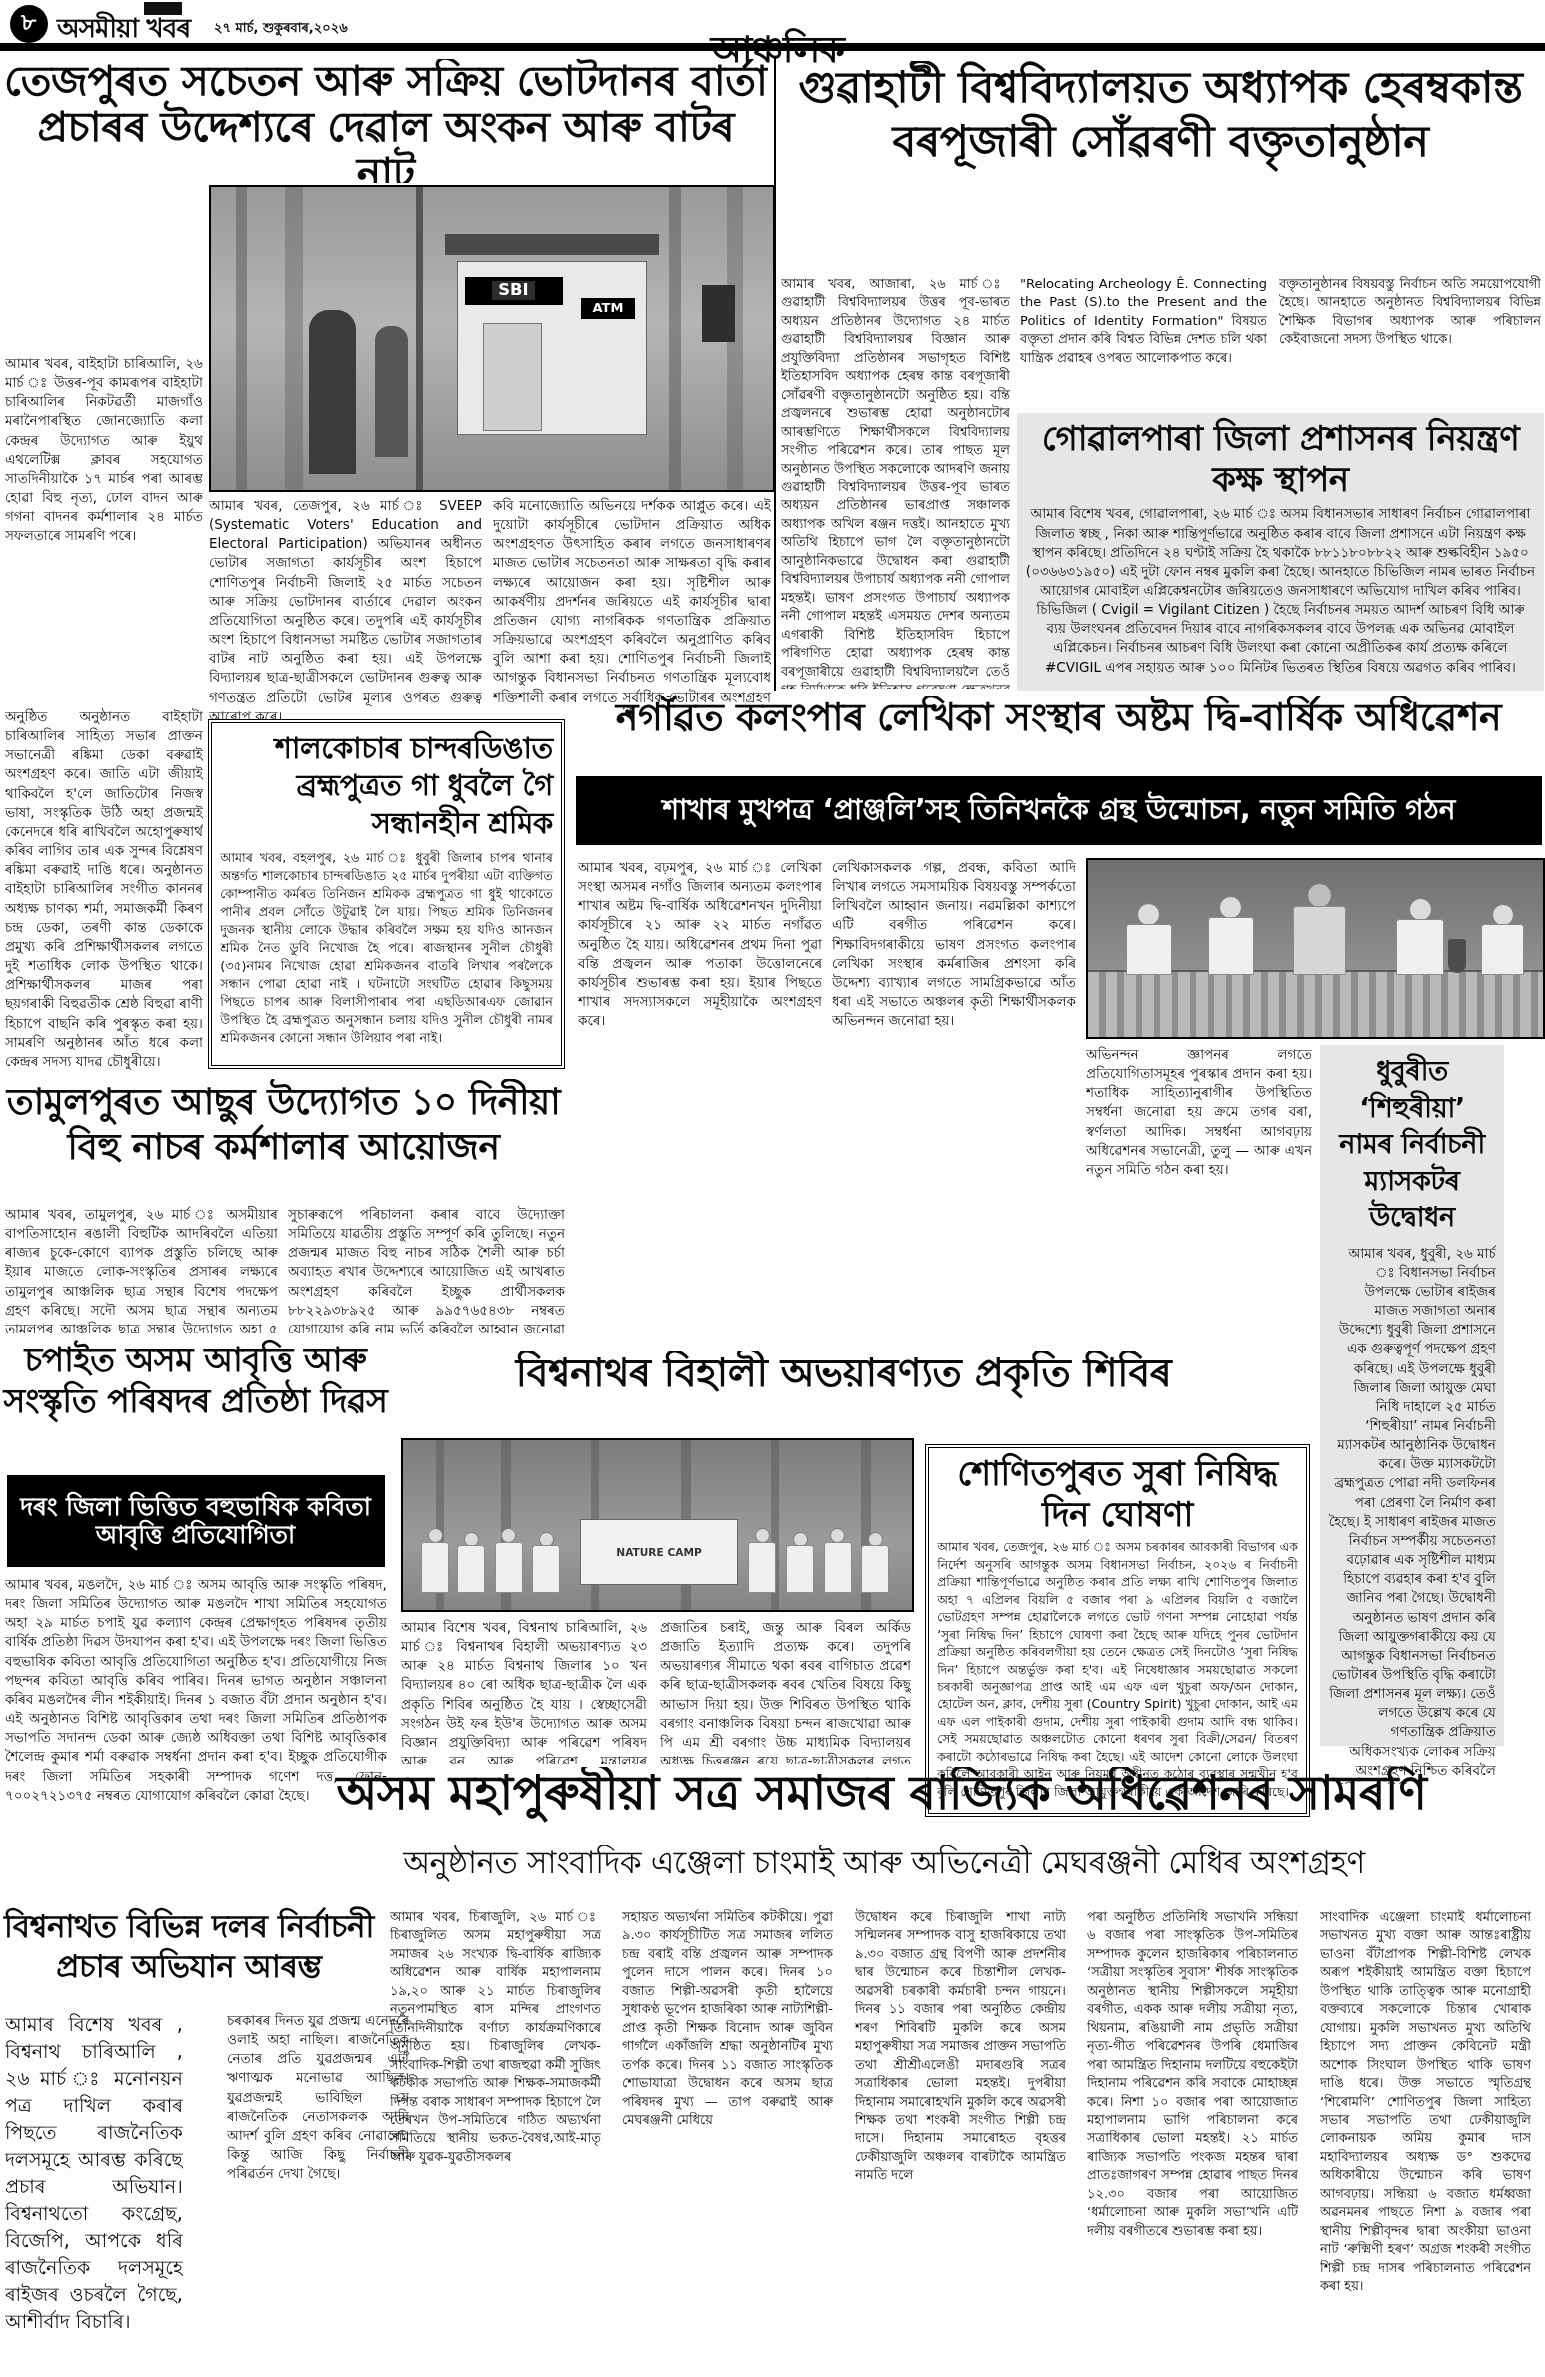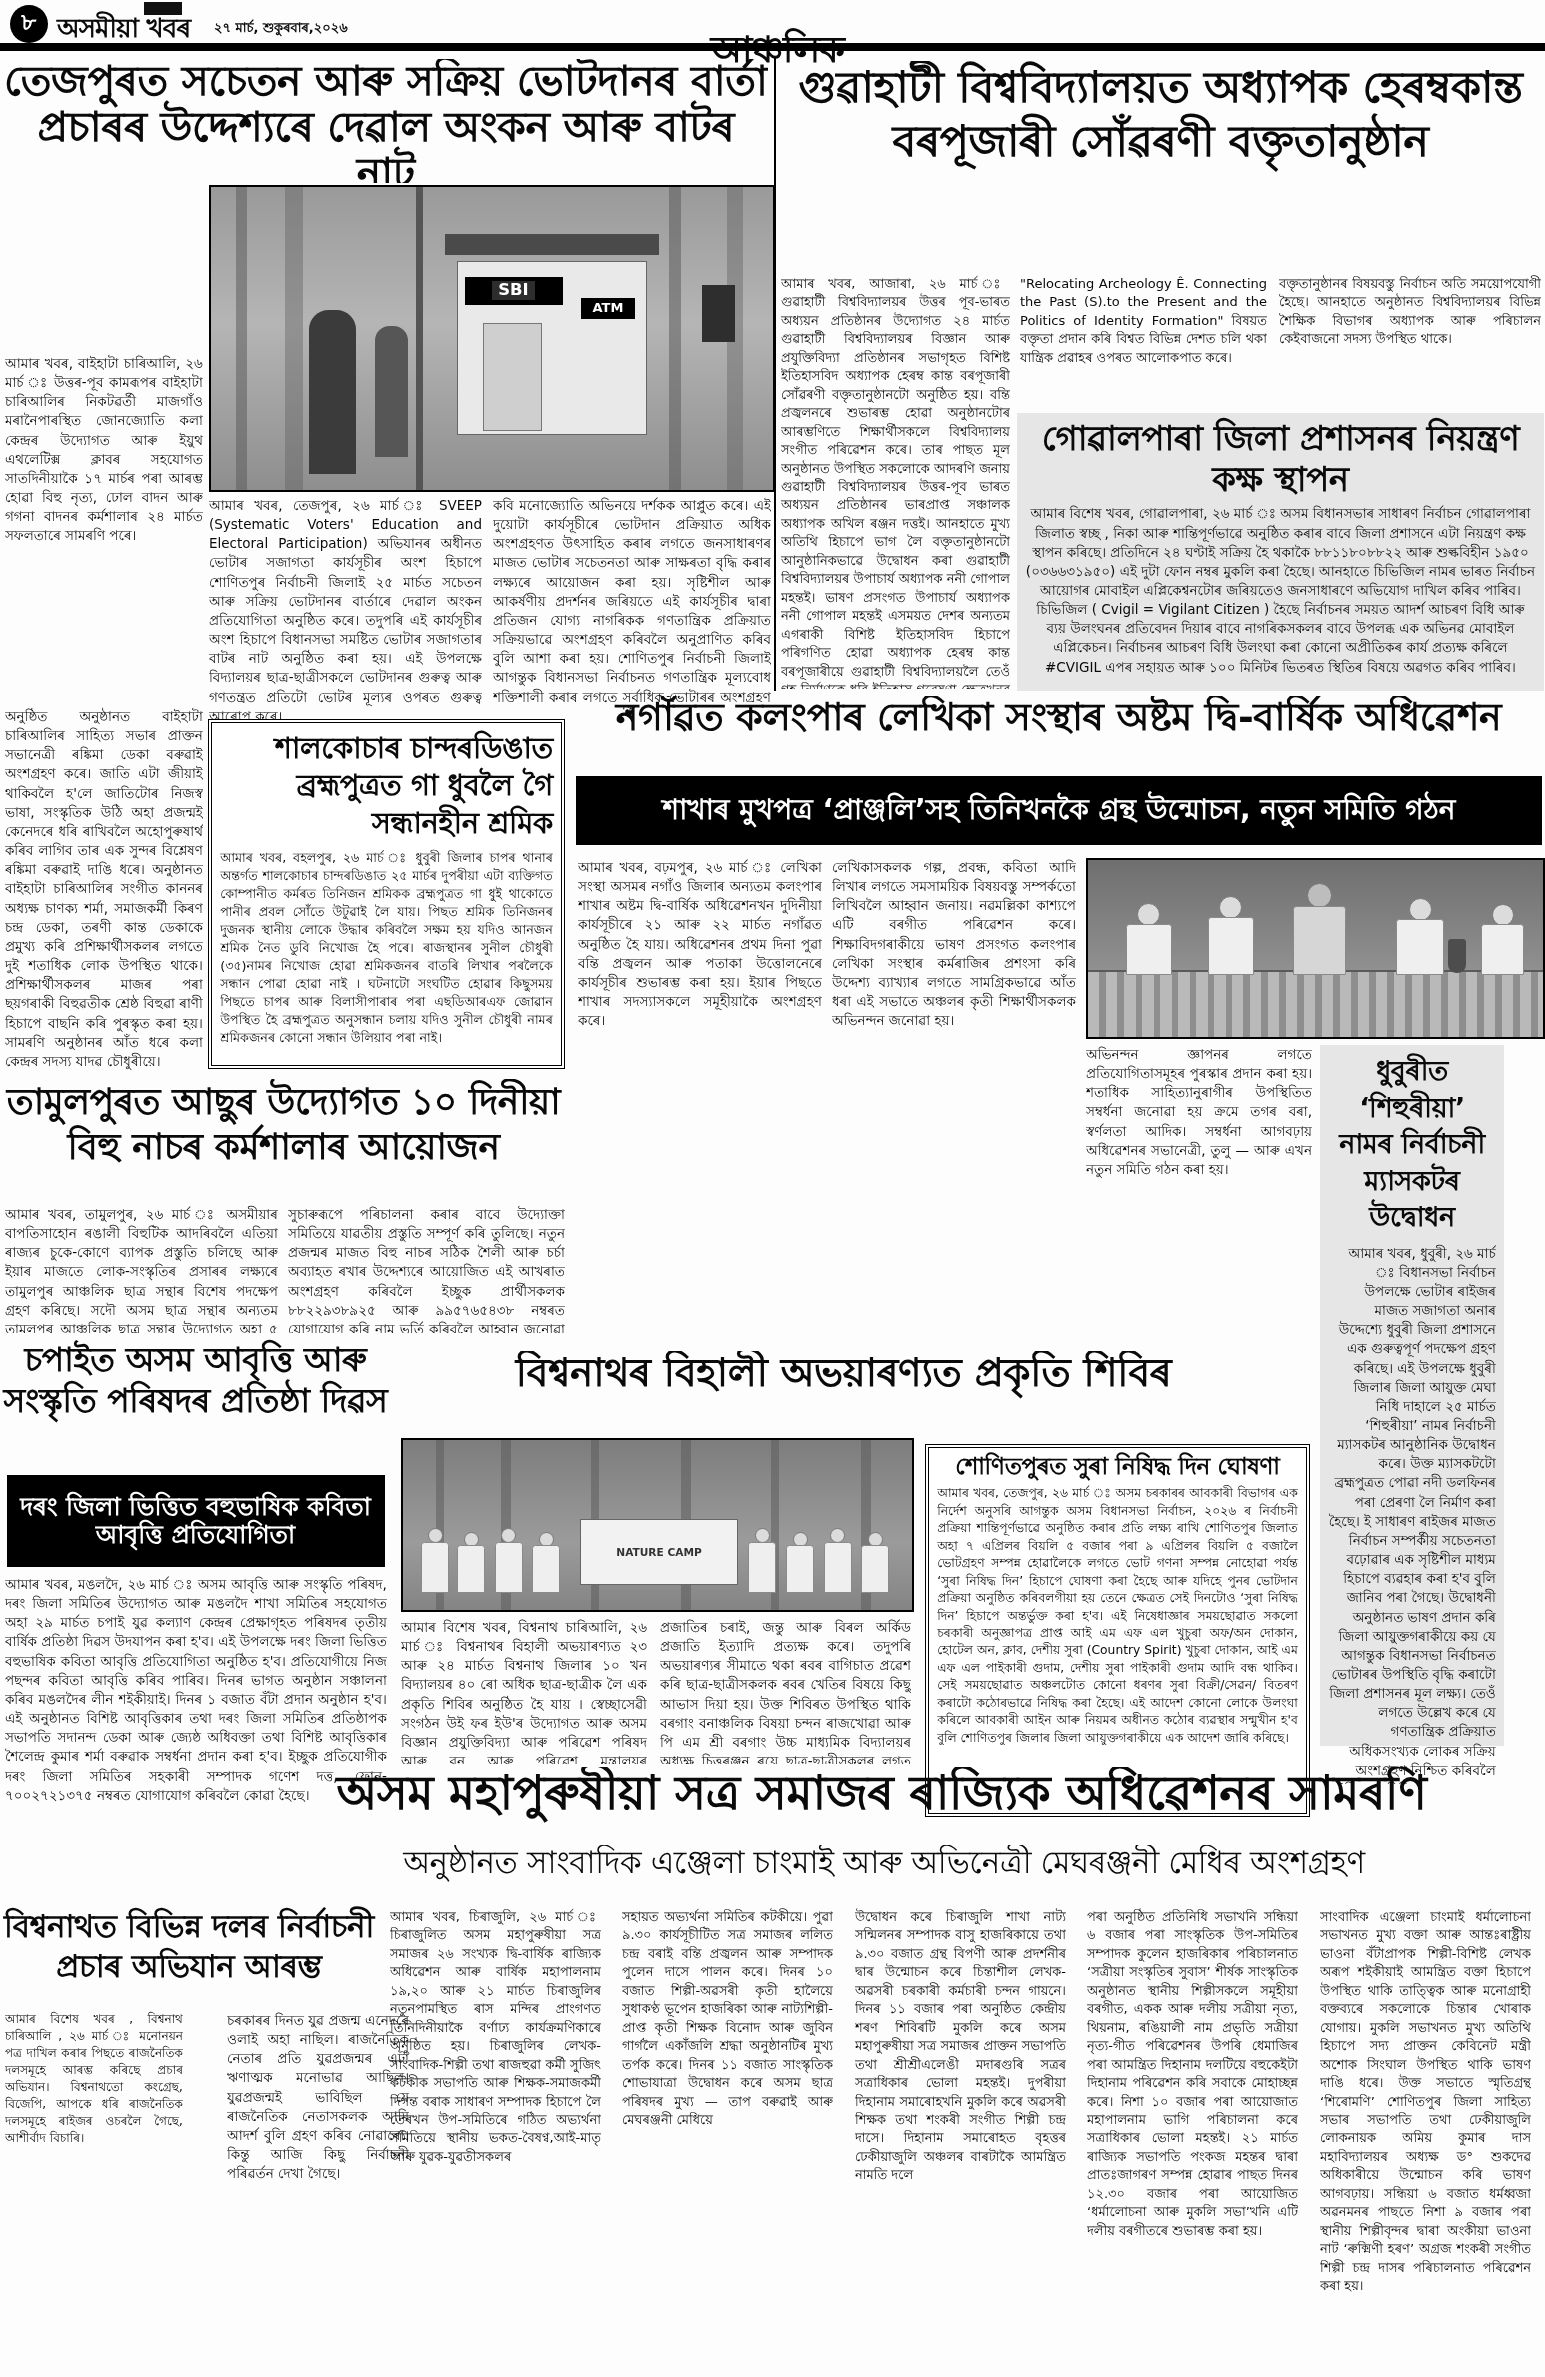--- a/index.html
+++ b/index.html
@@ -151,31 +151,31 @@
     <div class="head" style="left:427px;top:88px;width:13px;height:13px;"></div>
     <div class="shirt" style="left:421px;top:102px;width:26px;height:49px;"></div>
     <div class="head" style="left:465px;top:92px;width:13px;height:13px;"></div>
     <div class="shirt" style="left:458px;top:105px;width:26px;height:46px;"></div>
   </div>
 
   <div class="abs body-txt" style="left:401px;top:1618px;width:246px;height:146px;font-size:13.5px;">আমাৰ বিশেষ খবৰ, বিশ্বনাথ চাৰিআলি, ২৬ মার্চ ঃ বিশ্বনাথৰ বিহালী অভয়াৰণ্যত ২৩ আৰু ২৪ মার্চত বিশ্বনাথ জিলাৰ ১০ খন বিদ্যালয়ৰ ৪০ ৰো অধিক ছাত্ৰ-ছাত্ৰীক লৈ এক প্ৰকৃতি শিবিৰ অনুষ্ঠিত হৈ যায় । স্বেচ্ছাসেৱী সংগঠন উই ফৰ ইউ'ৰ উদ্যোগত আৰু অসম বিজ্ঞান প্ৰযুক্তিবিদ্যা আৰু পৰিৱেশ পৰিষদ আৰু বন আৰু পৰিৱেশ মন্ত্ৰালয়ৰ সহযোগতপৰিৱেশ শিক্ষা আঁচনিৰ অধীনত অনুষ্ঠিত উক্ত প্ৰকৃতি শিবিৰত ছাত্ৰ-ছাত্ৰীসকলে বন বিভাগৰ তত্ত্বাৱধানত বিহালী অভয়াৰণ্যত প্ৰৱেশ কৰি বিভিন্ন</div>
   <div class="abs body-txt" style="left:660px;top:1618px;width:251px;height:146px;font-size:13.5px;">প্ৰজাতিৰ চৰাই, জন্তু আৰু বিৰল অৰ্কিড প্ৰজাতি ইত্যাদি প্ৰত্যক্ষ কৰে। তদুপৰি অভয়াৰণ্যৰ সীমাতে থকা ৰবৰ বাগিচাত প্ৰৱেশ কৰি ছাত্ৰ-ছাত্ৰীসকলক ৰবৰ খেতিৰ বিষয়ে কিছু আভাস দিয়া হয়। উক্ত শিবিৰত উপস্থিত থাকি বৰগাং বনাঞ্চলিক বিষয়া চন্দন ৰাজখোৱা আৰু পি এম শ্ৰী বৰগাং উচ্চ মাধ্যমিক বিদ্যালয়ৰ অধ্যক্ষ চিত্তৰঞ্জন ৰয়ে ছাত্ৰ-ছাত্ৰীসকলৰ লগত মত-বিনিময় কৰে। ছাত্ৰ-ছাত্ৰীসকলৰ মাজত বনাপ্ৰাণী আৰু পৰিৱেশ বিষয়ক কুইজ অনুষ্ঠিত কৰে বিশ্বজিৎ বৰাই ।</div>
 
   <div class="abs dframe" style="left:925px;top:1444px;width:385px;height:373px;padding:4.9px 8.2px;box-sizing:border-box;">
-    <div class="hl" style="font-size:23px;line-height:1.2;">শোণিতপুৰত সুৰা নিষিদ্ধ দিন ঘোষণা</div>
+    <div class="hl" style="font-size:34px;line-height:1.2;">শোণিতপুৰত সুৰা নিষিদ্ধ দিন ঘোষণা</div>
     <div class="body-txt" style="margin-top:4.9px;font-size:12.3px;height:260px;">আমাৰ খবৰ, তেজপুৰ, ২৬ মার্চ ঃ অসম চৰকাৰৰ আবকাৰী বিভাগৰ এক নিৰ্দেশ অনুসৰি আগন্তুক অসম বিধানসভা নিৰ্বাচন, ২০২৬ ৰ নিৰ্বাচনী প্ৰক্ৰিয়া শান্তিপূৰ্ণভাৱে অনুষ্ঠিত কৰাৰ প্ৰতি লক্ষ্য ৰাখি শোণিতপুৰ জিলাত অহা ৭ এপ্ৰিলৰ বিয়লি ৫ বজাৰ পৰা ৯ এপ্ৰিলৰ বিয়লি ৫ বজালৈ ভোটগ্ৰহণ সম্পন্ন হোৱালৈকে লগতে ভোট গণনা সম্পন্ন নোহোৱা পৰ্যন্ত ‘সুৰা নিষিদ্ধ দিন’ হিচাপে ঘোষণা কৰা হৈছে আৰু যদিহে পুনৰ ভোটদান প্ৰক্ৰিয়া অনুষ্ঠিত কৰিবলগীয়া হয় তেনে ক্ষেত্ৰত সেই দিনটোও ‘সুৰা নিষিদ্ধ দিন’ হিচাপে অন্তৰ্ভুক্ত কৰা হ'ব। এই নিষেধাজ্ঞাৰ সময়ছোৱাত সকলো চৰকাৰী অনুজ্ঞাপত্ৰ প্ৰাপ্ত আই এম এফ এল খুচুৰা অফ/অন দোকান, হোটেল অন, ক্লাব, দেশীয় সুৰা (Country Spirit) খুচুৰা দোকান, আই এম এফ এল পাইকাৰী গুদাম, দেশীয় সুৰা পাইকাৰী গুদাম আদি বন্ধ থাকিব। সেই সময়ছোৱাত অঞ্চলটোত কোনো ধৰণৰ সুৰা বিক্ৰী/সেৱন/ বিতৰণ কৰাটো কঠোৰভাৱে নিষিদ্ধ কৰা হৈছে। এই আদেশ কোনো লোকে উলংঘা কৰিলে আবকাৰী আইন আৰু নিয়মৰ অধীনত কঠোৰ ব্যৱস্থাৰ সন্মুখীন হ'ব বুলি শোণিতপুৰ জিলাৰ জিলা আয়ুক্তগৰাকীয়ে এক আদেশ জাৰি কৰিছে।</div>
   </div>
 
   <div class="abs hl" style="left:221px;top:1767px;width:1321px;height:75px;font-size:47px;overflow:hidden;">অসম মহাপুৰুষীয়া সত্ৰ সমাজৰ ৰাজ্যিক অধিৱেশনৰ সামৰণি</div>
   <div class="abs hl" style="left:270px;top:1845px;width:1228px;height:51px;font-size:31px;font-weight:400;overflow:hidden;">অনুষ্ঠানত সাংবাদিক এঞ্জেলা চাংমাই আৰু অভিনেত্ৰী মেঘৰঞ্জনী মেধিৰ অংশগ্ৰহণ</div>
 
   <div class="abs body-txt" style="left:390px;top:1908px;width:211px;height:463px;font-size:13px;">আমাৰ খবৰ, চিৰাজুলি, ২৬ মার্চ ঃ চিৰাজুলিত  অসম মহাপুৰুষীয়া সত্ৰ সমাজৰ ২৬ সংখ্যক দ্বি-বাৰ্ষিক ৰাজ্যিক অধিৱেশন আৰু বাৰ্ষিক মহাপালনাম ১৯,২০ আৰু ২১ মার্চত চিৰাজুলিৰ নতুনপামস্থিত ৰাস মন্দিৰ প্ৰাংগণত তিনিদিনীয়াকৈ বৰ্ণাঢ্য কাৰ্যক্ৰমণিকাৰে অনুষ্ঠিত হয়।  চিৰাজুলিৰ লেখক-সাংবাদিক-শিল্পী তথা ৰাজহুৱা কৰ্মী সুজিৎ কটকীক সভাপতি আৰু শিক্ষক-সমাজকৰ্মী দিগন্ত বৰাক সাধাৰণ সম্পাদক হিচাপে লৈ তেৰখন উপ-সমিতিৰে গঠিত অভ্যৰ্থনা সমিতিয়ে স্থানীয় ভকত-বৈষণ্ব,আই-মাতৃ আৰু যুৱক-যুৱতীসকলৰ</div>
   <div class="abs body-txt" style="left:622px;top:1908px;width:211px;height:463px;font-size:13px;">সহায়ত অভ্যৰ্থনা সমিতিৰ কটকীয়ে। পুৱা ৯.৩০ কাৰ্যসূচীটিত সত্ৰ সমাজৰ ললিত চন্দ্ৰ বৰাই বন্তি প্ৰজ্বলন আৰু সম্পাদক পুলেন দাসে পালন কৰে। দিনৰ ১০ বজাত শিল্পী-অৱসৰী কৃতী হালৈয়ে সুধাকণ্ঠ ভূপেন হাজৰিকা আৰু নাট্যশিল্পী-প্ৰাপ্ত কৃতী শিক্ষক বিনোদ আৰু জুবিন গাৰ্গলৈ একাঁজলি শ্ৰদ্ধা অনুষ্ঠানটিৰ মুখ্য তৰ্পক কৰে। দিনৰ ১১ বজাত সাংস্কৃতিক শোভাযাত্ৰা উদ্বোধন কৰে অসম ছাত্ৰ পৰিষদৰ মুখ্য — তাপ বৰুৱাই আৰু মেঘৰঞ্জনী মেধিয়ে</div>
   <div class="abs body-txt" style="left:855px;top:1908px;width:211px;height:463px;font-size:13px;">উদ্বোধন কৰে চিৰাজুলি শাখা নাট্য সন্মিলনৰ সম্পাদক বাসু হাজৰিকায়ে তথা ৯.৩০ বজাত গ্ৰন্থ বিপণী আৰু প্ৰদৰ্শনীৰ দ্বাৰ উন্মোচন কৰে চিন্তাশীল লেখক-অৱসৰী চৰকাৰী কৰ্মচাৰী চন্দন গায়নে। দিনৰ ১১ বজাৰ পৰা অনুষ্ঠিত কেন্দ্ৰীয় শৰণ শিবিৰটি মুকলি কৰে অসম মহাপুৰুষীয়া সত্ৰ সমাজৰ প্ৰাক্তন সভাপতি তথা শ্ৰীশ্ৰীএলেঙী মদাৰগুৰি সত্ৰৰ সত্ৰাধিকাৰ ভোলা মহন্তই। দুপৰীয়া দিহানাম সমাৰোহখনি মুকলি কৰে অৱসৰী শিক্ষক তথা শংকৰী সংগীত শিল্পী চন্দ্ৰ দাসে। দিহানাম সমাৰোহত বৃহত্তৰ ঢেকীয়াজুলি অঞ্চলৰ বাৰটাকৈ আমন্ত্ৰিত নামতি দলে</div>
   <div class="abs body-txt" style="left:1087px;top:1908px;width:211px;height:463px;font-size:13px;">পৰা অনুষ্ঠিত প্ৰতিনিধি সভাখনি সন্ধিয়া ৬ বজাৰ পৰা সাংস্কৃতিক উপ-সমিতিৰ সম্পাদক কুলেন হাজৰিকাৰ পৰিচালনাত ‘সত্ৰীয়া সংস্কৃতিৰ সুবাস’ শীৰ্ষক সাংস্কৃতিক অনুষ্ঠানত স্থানীয় শিল্পীসকলে সমূহীয়া বৰগীত, একক আৰু দলীয় সত্ৰীয়া নৃত্য, থিয়নাম, ৰঙিয়ালী নাম প্ৰভৃতি সত্ৰীয়া নৃত্য-গীত পৰিৱেশনৰ উপৰি ধেমাজিৰ পৰা আমন্ত্ৰিত দিহানাম দলটিয়ে বহুকেইটা দিহানাম পৰিৱেশন কৰি সবাকে মোহাচ্ছন্ন কৰে। নিশা ১০ বজাৰ পৰা আয়োজাত মহাপালনাম ভাগি পৰিচালনা কৰে সত্ৰাধিকাৰ ভোলা মহন্তই। ২১ মার্চত ৰাজ্যিক সভাপতি পংকজ মহন্তৰ দ্বাৰা প্ৰাতঃজাগৰণ সম্পন্ন হোৱাৰ পাছত দিনৰ ১২.৩০ বজাৰ পৰা আয়োজিত ‘ধৰ্মালোচনা আৰু মুকলি সভা’খনি এটি দলীয় বৰগীতৰে শুভাৰম্ভ কৰা হয়।</div>
   <div class="abs body-txt" style="left:1320px;top:1908px;width:211px;height:463px;font-size:13px;">সাংবাদিক এঞ্জেলা চাংমাই ধৰ্মালোচনা সভাখনত মুখ্য বক্তা আৰু আন্তঃৰাষ্ট্ৰীয় ভাওনা বঁটাপ্ৰাপক শিল্পী-বিশিষ্ট লেখক অৰূপ শইকীয়াই আমন্ত্ৰিত বক্তা হিচাপে উপস্থিত থাকি তাত্ত্বিক আৰু মনোগ্ৰাহী বক্তব্যৰে সকলোকে চিন্তাৰ খোৰাক যোগায়। মুকলি সভাখনত মুখ্য অতিথি হিচাপে সদ্য প্ৰাক্তন কেবিনেট মন্ত্ৰী অশোক সিংঘাল উপস্থিত থাকি ভাষণ দাঙি ধৰে। উক্ত সভাতে স্মৃতিগ্ৰন্থ ‘শিৰোমণি’ শোণিতপুৰ জিলা সাহিত্য সভাৰ সভাপতি তথা ঢেকীয়াজুলি লোকনায়ক অমিয় কুমাৰ দাস মহাবিদ্যালয়ৰ অধ্যক্ষ ড° শুকদেৱ অধিকাৰীয়ে উন্মোচন কৰি ভাষণ আগবঢ়ায়। সন্ধিয়া ৬ বজাত ধৰ্মধ্বজা অৱনমনৰ পাছতে নিশা ৯ বজাৰ পৰা স্থানীয় শিল্পীবৃন্দৰ দ্বাৰা অংকীয়া ভাওনা নাট ‘ৰুক্মিণী হৰণ’ অগ্ৰজ শংকৰী সংগীত শিল্পী চন্দ্ৰ দাসৰ পৰিচালনাত পৰিৱেশন কৰা হয়।</div>
 
   <div class="abs hl" style="left:0px;top:1906px;width:378px;height:97px;font-size:31px;line-height:1.3;overflow:hidden;">বিশ্বনাথত বিভিন্ন দলৰ নিৰ্বাচনী প্ৰচাৰ অভিযান আৰম্ভ</div>
-  <div class="abs body-txt" style="left:4.9px;top:2011px;width:178px;height:360px;font-size:12px;">আমাৰ বিশেষ খবৰ , বিশ্বনাথ চাৰিআলি , ২৬ মার্চ ঃ মনোনয়ন পত্ৰ দাখিল কৰাৰ পিছতে ৰাজনৈতিক দলসমূহে আৰম্ভ কৰিছে প্ৰচাৰ অভিযান। বিশ্বনাথতো কংগ্ৰেছ, বিজেপি, আপকে ধৰি ৰাজনৈতিক দলসমূহে ৰাইজৰ ওচৰলৈ গৈছে, আশীৰ্বাদ বিচাৰি।</div>
+  <div class="abs body-txt" style="left:4.9px;top:2011px;width:178px;height:360px;font-size:19px;">আমাৰ বিশেষ খবৰ , বিশ্বনাথ চাৰিআলি , ২৬ মার্চ ঃ মনোনয়ন পত্ৰ দাখিল কৰাৰ পিছতে ৰাজনৈতিক দলসমূহে আৰম্ভ কৰিছে প্ৰচাৰ অভিযান। বিশ্বনাথতো কংগ্ৰেছ, বিজেপি, আপকে ধৰি ৰাজনৈতিক দলসমূহে ৰাইজৰ ওচৰলৈ গৈছে, আশীৰ্বাদ বিচাৰি।</div>
   <div class="abs body-txt" style="left:195px;top:2011px;width:182px;height:360px;font-size:13.5px;margin-left:32px;">চৰকাৰৰ দিনত যুৱ প্ৰজন্ম এনেদৰে ওলাই অহা নাছিল। ৰাজনৈতিক নেতাৰ প্ৰতি যুৱপ্ৰজন্মৰ এটা ঋণাত্মক মনোভাৱ আছিল। যুৱপ্ৰজন্মই ভাবিছিল যে ৰাজনৈতিক নেতাসকলক আমি আদৰ্শ বুলি গ্ৰহণ কৰিব নোৱাৰো। কিন্তু আজি কিছু নিৰ্বাচনী পৰিৱৰ্তন দেখা গৈছে।</div>
 
 </div>
 
 
 </body></html>

